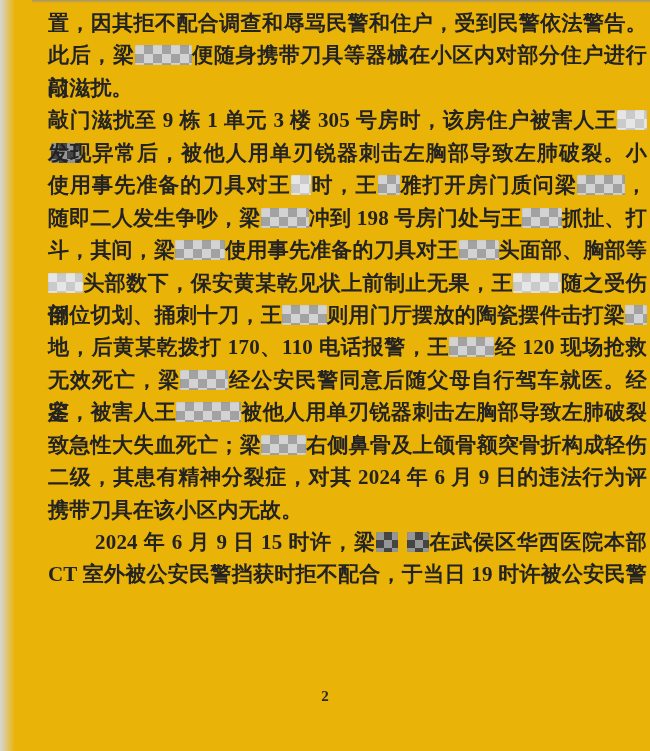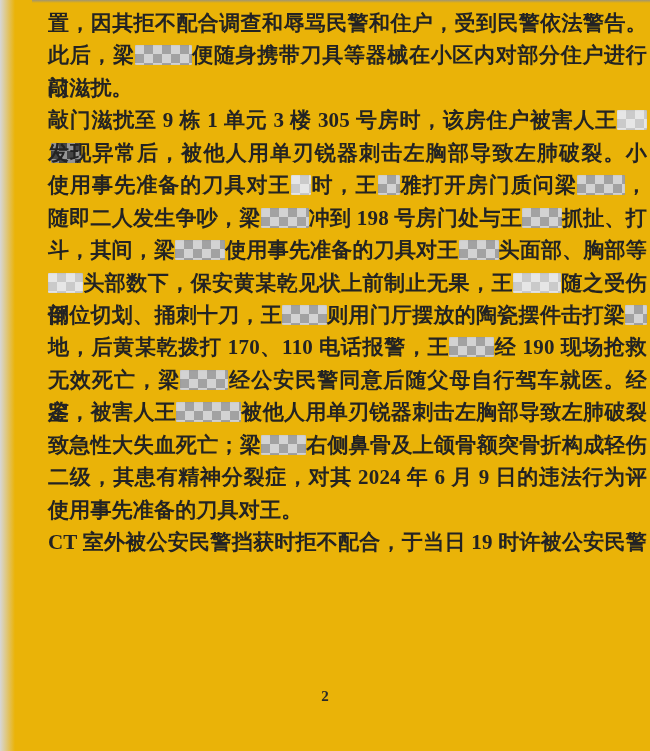--- a/index.html
+++ b/index.html
@@ -81,23 +81,24 @@
       <div class="line"><span>置，因其拒不配合调查和辱骂民警和住户，受到民警依法警告。</span></div>
       <div class="line"><span>此后，梁</span><span class="redact mid" style="width: 57px;"></span><span>便随身携带刀具等器械在小区内对部分住户进行敲</span></div>
       <div class="line last"><span>门滋扰。</span></div>
       <div class="line"><span>敲门滋扰至 9 栋 1 单元 3 楼 305 号房时，该房住户被害人王</span><span class="redact light" style="width: 30px;"></span><span class="redact dark" style="width: 30px; margin-left: 3px;"></span></div>
       <div class="line"><span>发现异常后，被他人用单刃锐器刺击左胸部导致左肺破裂。小</span></div>
       <div class="line"><span>使用事先准备的刀具对王</span><span class="redact light" style="width: 20px;"></span><span>时，王</span><span class="redact mid" style="width: 22px;"></span><span>雅打开房门质问梁</span><span class="redact mid" style="width: 48px;"></span><span>，</span></div>
       <div class="line"><span>随即二人发生争吵，梁</span><span class="redact mid" style="width: 48px;"></span><span>冲到 198 号房门处与王</span><span class="redact mid" style="width: 40px;"></span><span>抓扯、打</span></div>
       <div class="line"><span>斗，其间，梁</span><span class="redact mid" style="width: 50px;"></span><span>使用事先准备的刀具对王</span><span class="redact mid" style="width: 40px;"></span><span>头面部、胸部等</span></div>
       <div class="line"><span class="redact light" style="width: 35px;"></span><span>头部数下，保安黄某乾见状上前制止无果，王</span><span class="redact light" style="width: 48px;"></span><span>随之受伤倒</span></div>
       <div class="line"><span>部位切划、捅刺十刀，王</span><span class="redact mid" style="width: 45px;"></span><span>则用门厅摆放的陶瓷摆件击打梁</span><span class="redact mid" style="width: 22px;"></span></div>
-      <div class="line"><span>地，后黄某乾拨打 170、110 电话报警，王</span><span class="redact mid" style="width: 45px;"></span><span>经 190 现场抢救</span></div>
+      <div class="line"><span>地，后黄某乾拨打 170、110 电话报警，王</span><span class="redact mid" style="width: 45px;"></span><span>经 120 现场抢救</span></div>
       <div class="line"><span>无效死亡，梁</span><span class="redact mid" style="width: 48px;"></span><span>经公安民警同意后随父母自行驾车就医。经鉴</span></div>
       <div class="line"><span>定，被害人王</span><span class="redact mid" style="width: 65px;"></span><span>被他人用单刃锐器刺击左胸部导致左肺破裂</span></div>
       <div class="line"><span>致急性大失血死亡；梁</span><span class="redact mid" style="width: 45px;"></span><span>右侧鼻骨及上颌骨额突骨折构成轻伤</span></div>
       <div class="line"><span>二级，其患有精神分裂症，对其 2024 年 6 月 9 日的违法行为评</span></div>
-      <div class="line last"><span>使用事先准备的刀具对王。</span></div>
+      <div class="line last"><span>携带刀具在该小区内无故。</span></div>
+      <div class="line indent"><span>2024 年 6 月 9 日 15 时许，梁</span><span class="redact dark" style="width: 22px;"></span><span class="redact dark" style="width: 22px; margin-left: 9px;"></span><span>在武侯区华西医院本部</span></div>
       <div class="line"><span>CT 室外被公安民警挡获时拒不配合，于当日 19 时许被公安民警</span></div>
     </div>
 
   <div class="footer">2</div>
 </div>
 
 </body></html>

